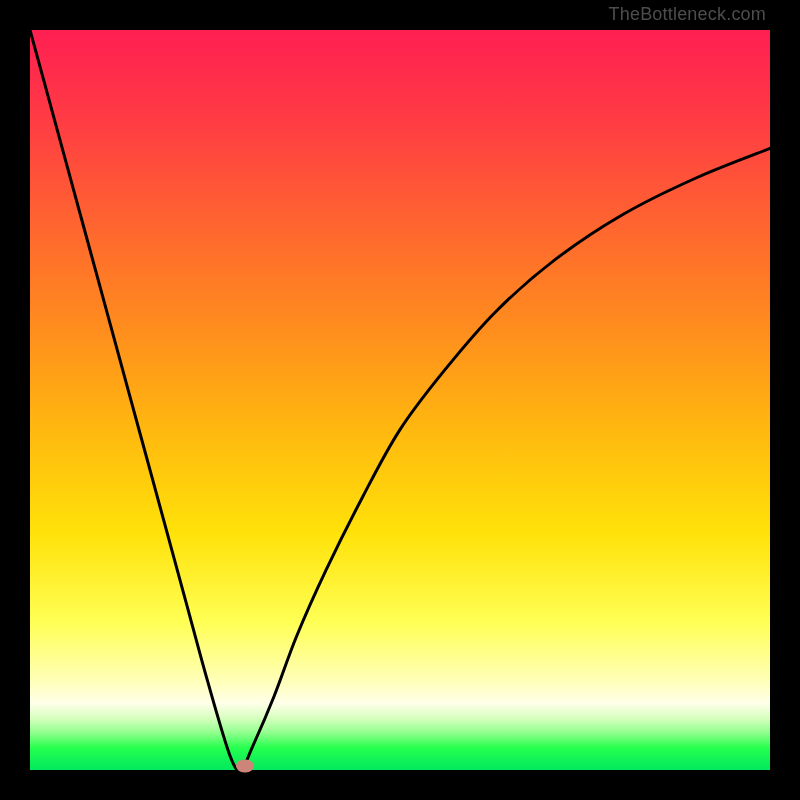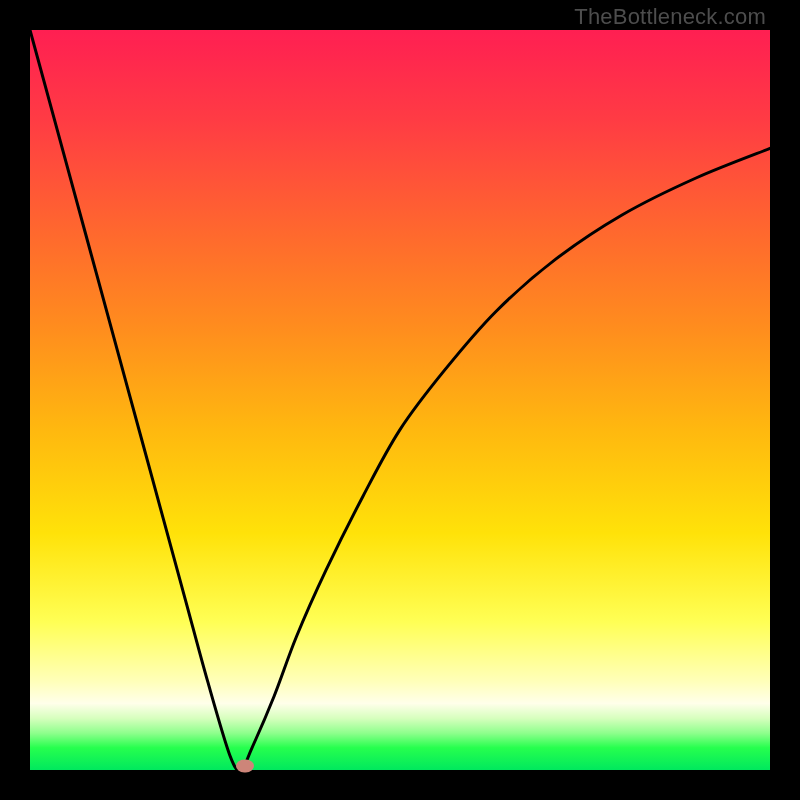--- a/index.html
+++ b/index.html
@@ -37,21 +37,21 @@
       #8fff8d 95%,
       #26ff4e 97%,
       #00e85e 100%
     );
   }
   .watermark {
     position: absolute;
     top: 4px;
     right: 34px;
     color: #4d4d4d;
-    font-size: 22px;
+    font-size: 18px;
     letter-spacing: 0.2px;
     font-weight: 400;
     user-select: none;
   }
   svg.curve {
     position: absolute;
     inset: 0;
     width: 100%;
     height: 100%;
     display: block;

